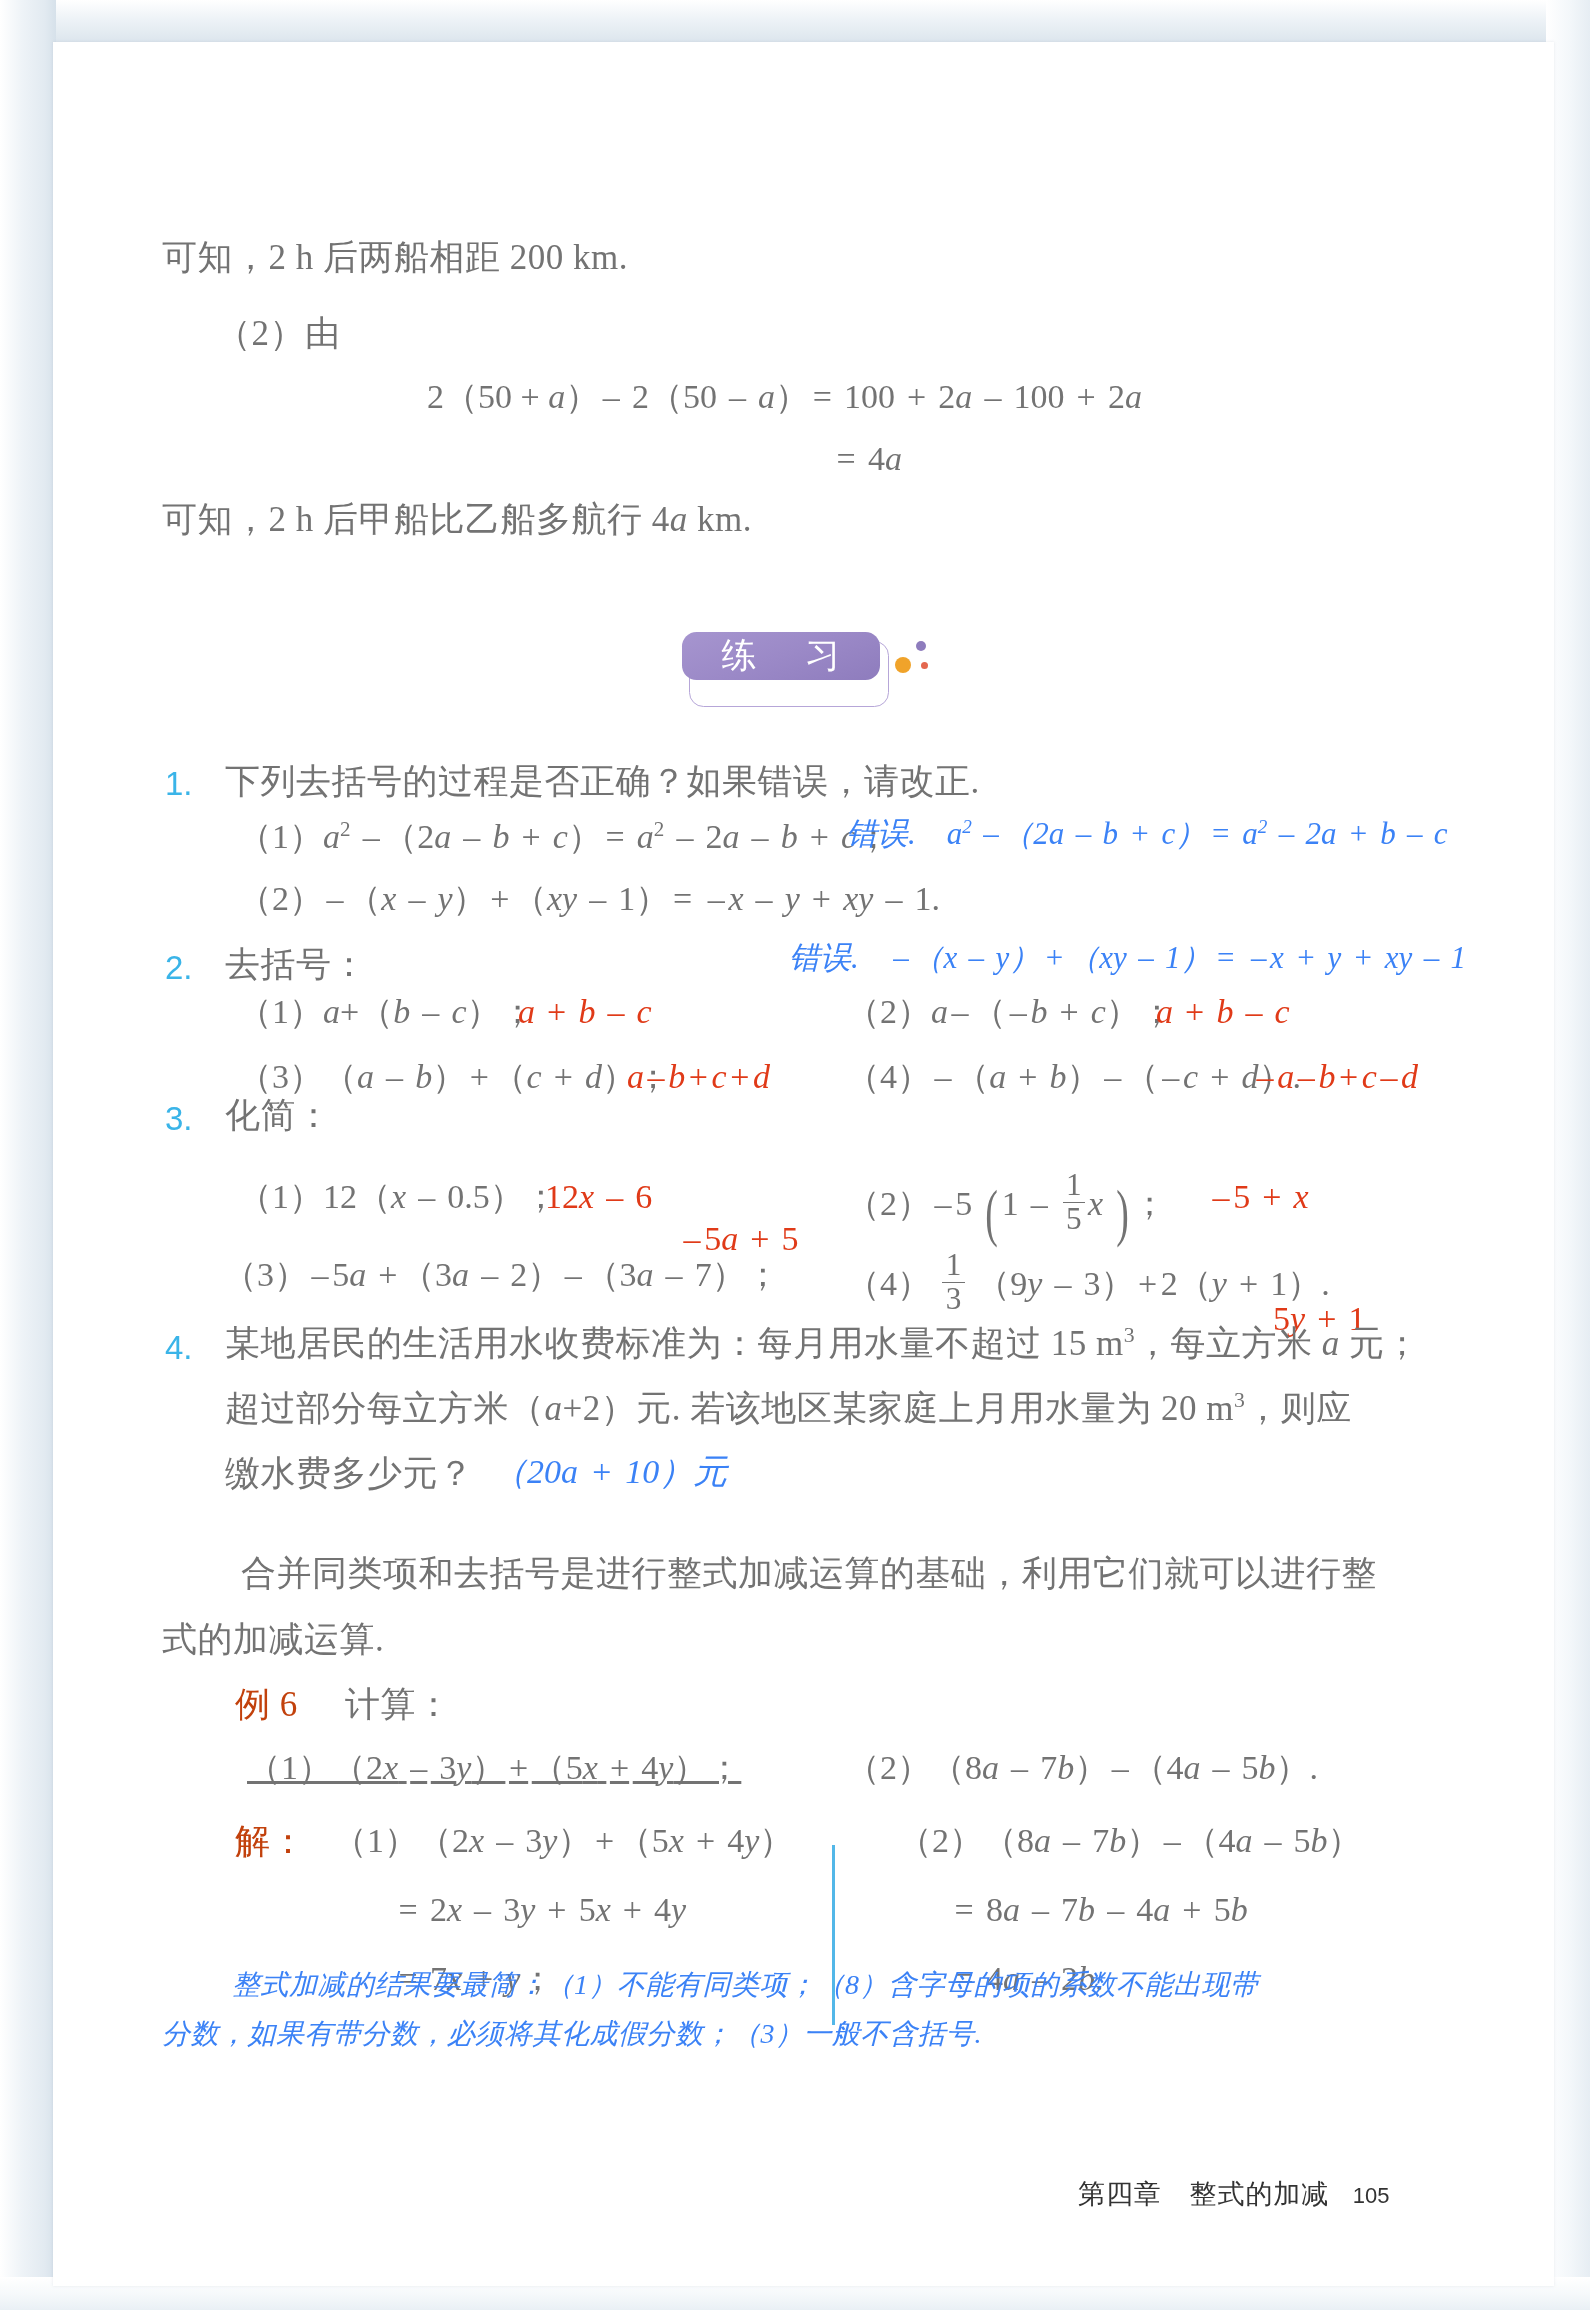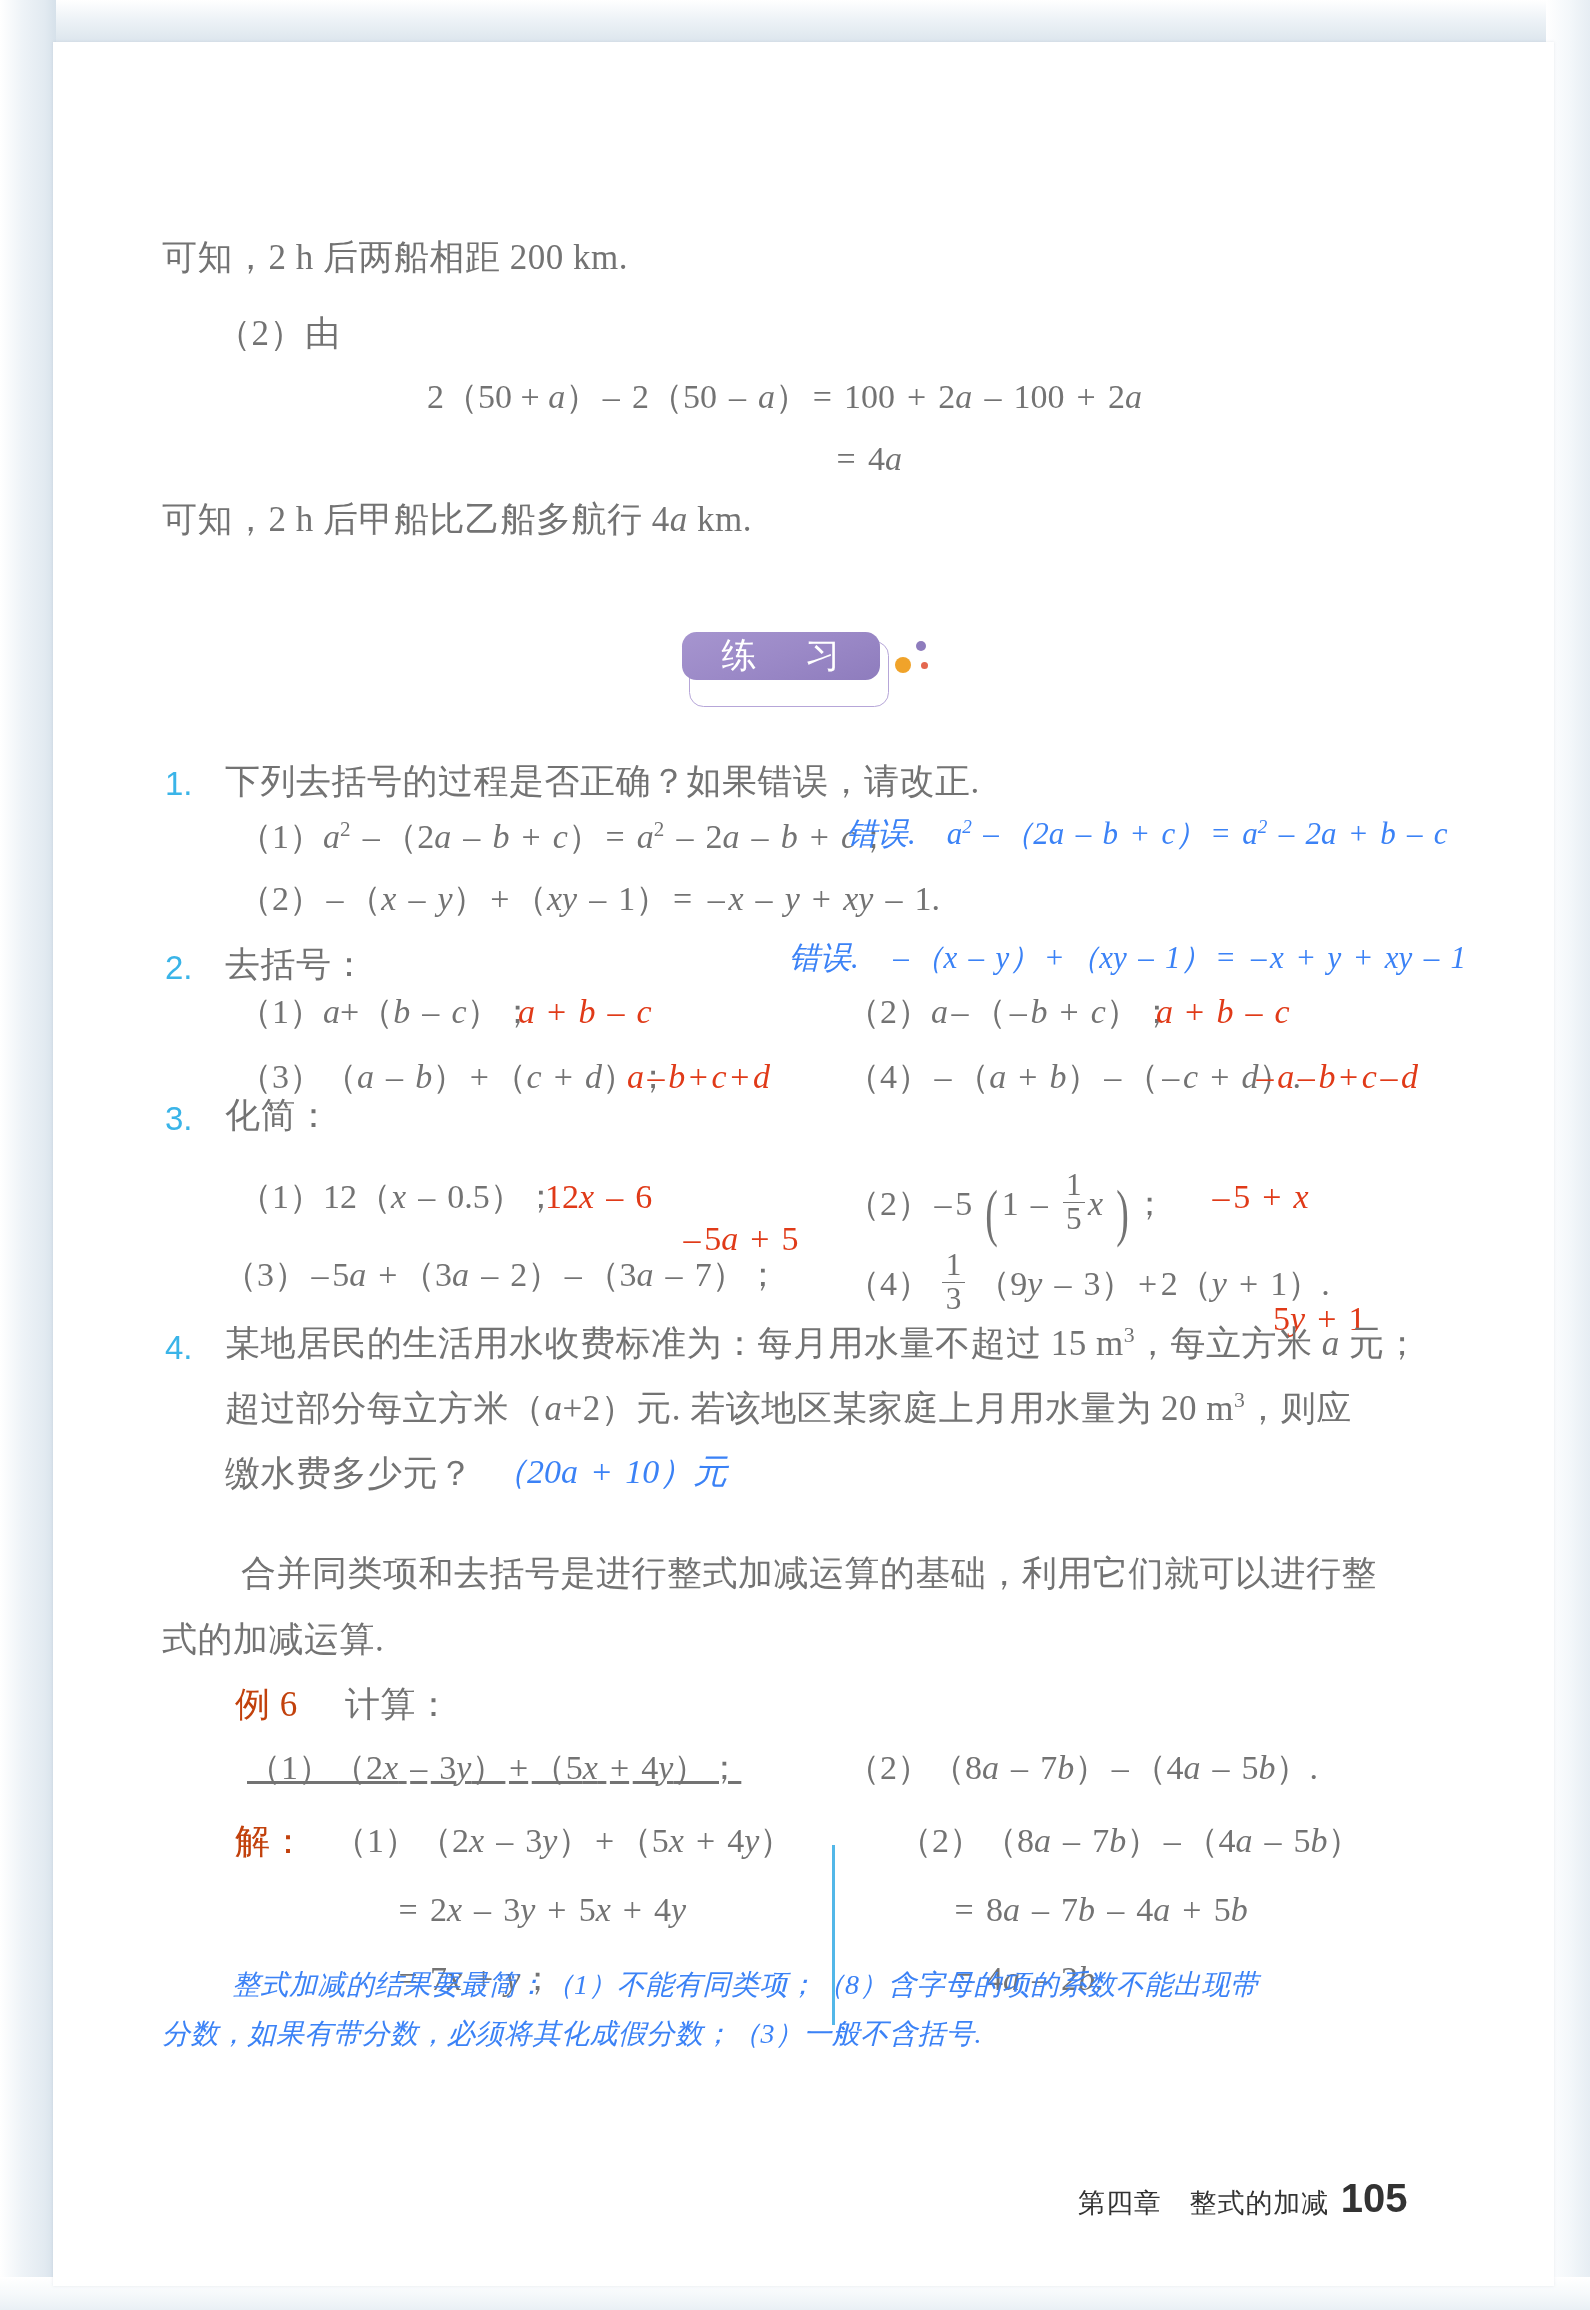--- a/index.html
+++ b/index.html
@@ -170,24 +170,23 @@
     position: absolute;
     left: 1078px;
     top: 2176px;
     color: #333333;
     font-family: "Liberation Serif", "DejaVu Serif", serif;
     font-size: 27px;
     letter-spacing: 0.9px;
   }
   .footer .pg {
     font-family: "Liberation Sans", sans-serif;
-    font-size: 40px;
-    margin-left: 4px;
+    font-size: 22px;
+    margin-left: 16px;
     letter-spacing: 0;
-    font-weight: bold;
   }
 </style>
 </head>
 <body>
 
 <div id="page">
 
   <div class="scan-edge-top"></div>
   <div class="scan-edge-left"></div>
   <div class="scan-edge-right"></div>

